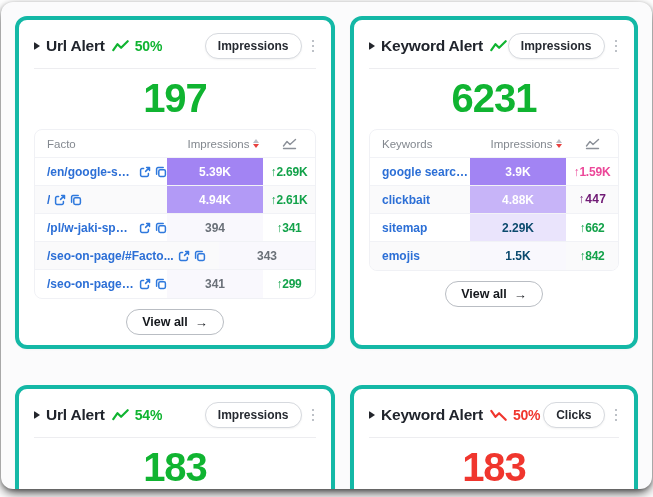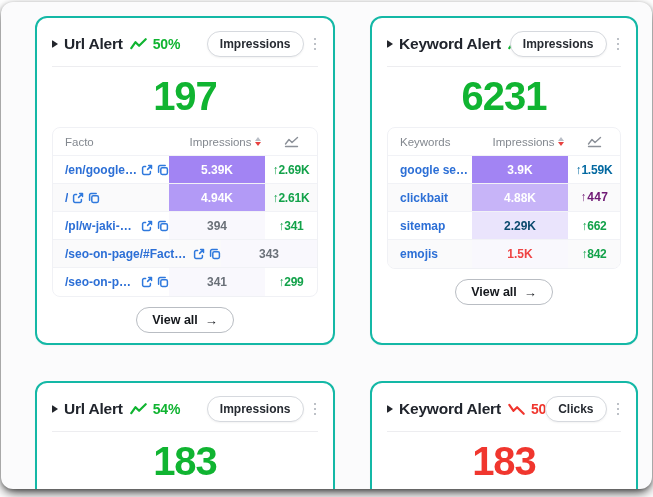--- a/index.html
+++ b/index.html
@@ -2,22 +2,22 @@
 <html><head>
 <meta charset="utf-8">
 <style>
   * { box-sizing: border-box; margin: 0; padding: 0; }
   html,body { width: 653px; height: 497px; overflow: hidden; background: #ffffff;
     font-family: "Liberation Sans", "DejaVu Sans", sans-serif; }
   .screen { width: 651px; height: 487px; margin: 2px auto 0; background: #fbfbfc;
     border-radius: 12px; overflow: hidden;
     box-shadow: 0 5px 12px -2px rgba(0,0,0,.8), 0 1px 4px rgba(0,0,0,.25); }
   .grid { display: grid; grid-template-columns: 320px 288px; column-gap: 15px; row-gap: 36px; padding: 14px; }
-  .card { background: #fff; border: 2px solid #14b8a6; border-radius: 12px;
-    padding: 13px 15px 10px; box-shadow: 0 1px 2px rgba(20,20,40,.03); margin-left: 20px; }
+  .card { background: #fff; border: 4px solid #14b8a6; border-radius: 12px;
+    padding: 13px 15px 10px; box-shadow: 0 1px 2px rgba(20,20,40,.03); }
   .card-head { display: flex; align-items: center; justify-content: space-between; height: 26px; }
   .head-left { display: flex; align-items: center; gap: 6px; min-width: 0; }
   .caret { width: 0; height: 0; border-left: 6px solid #23262c; border-top: 4px solid transparent;
     border-bottom: 4px solid transparent; border-radius: 1px; cursor: pointer; flex: 0 0 auto; }
   .title { font-size: 15.5px; font-weight: 700; color: #20242c; letter-spacing: -.2px; white-space: nowrap; }
   .trend { flex: 0 0 auto; margin-left: 1px; }
   .pct { font-size: 14px; font-weight: 800; letter-spacing: -.2px; }
   .head-right { display: flex; align-items: center; gap: 8px; flex: 0 0 auto; }
   .metric-pill { background: #fff; border: 1px solid #d6d9de; border-radius: 15px; padding: 5px 12px;
     font-family: inherit; font-size: 12px; font-weight: 700; color: #262a31; cursor: pointer;
@@ -220,21 +220,21 @@
           </svg>
         </span>
       </div>
       <div class="tbody">
             <div class="trow">
     <span class="td name-cell">
       <a class="link">google search console</a>
 
     </span>
     <span class="td value-cell" style="background: rgb(162, 132, 243); color: rgb(255, 255, 255);">3.9K</span>
-    <span class="td change-cell" style="color: #0369a1;">↑1.59K</span>
+    <span class="td change-cell" style="color: #ec4899;">↑1.59K</span>
   </div>
             <div class="trow">
     <span class="td name-cell">
       <a class="link">clickbait</a>
 
     </span>
     <span class="td value-cell" style="background: rgb(199, 180, 248); color: rgb(255, 255, 255);">4.88K</span>
     <span class="td change-cell" style="color: #701a75; font-family: Liberation Mono, monospace;">↑447</span>
   </div>
             <div class="trow">
@@ -243,21 +243,21 @@
 
     </span>
     <span class="td value-cell" style="background: rgb(234, 228, 252); color: #0c4a6e;">2.29K</span>
     <span class="td change-cell" style="color: rgb(19, 162, 74);">↑662</span>
   </div>
             <div class="trow">
     <span class="td name-cell">
       <a class="link">emojis</a>
 
     </span>
-    <span class="td value-cell" style="background: rgb(249, 248, 253); color: #ef4444;">1.5K</span>
+    <span class="td value-cell" style="background: rgb(249, 248, 253); color: #0c4a6e;">1.5K</span>
     <span class="td change-cell" style="color: rgb(19, 162, 74);">↑842</span>
   </div>
           </div>
     </div>
     <div class="viewall-row">
       <button class="viewall">
         <span class="va-label">View all</span>
         <span class="va-arrow">→</span>
       </button>
     </div>

